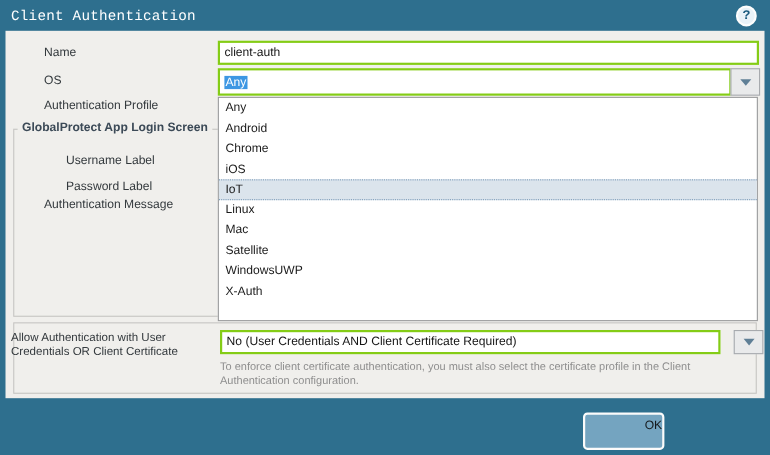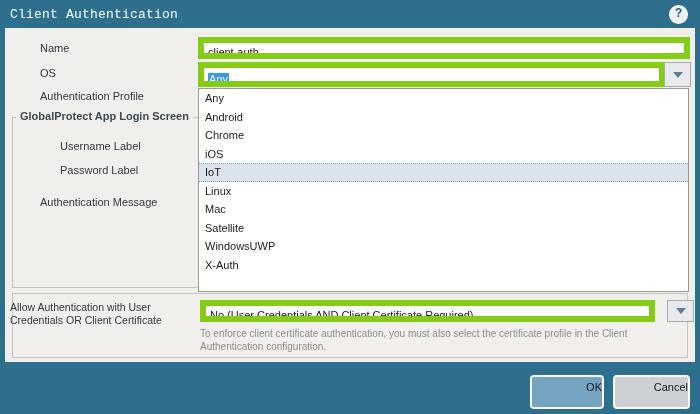--- a/index.html
+++ b/index.html
@@ -11,21 +11,21 @@
   }
   
   .titlebar { position:absolute; left:0; top:0; width:700px; height:28px; background:#2e6f8e;font-family:Liberation Mono, monospace; }
   .title { position:absolute; left:10px; top:7px; color:#ffffff; font-size:13px; letter-spacing:.2px; }
   .help { position:absolute; right:12px; top:5px; width:19px; height:19px; border-radius:50%;
           background:#e9f2f8; border:2px solid #fdfdfd; color:#1d5c80; font-weight:bold;
           font-size:12px; text-align:center; line-height:14px; cursor:pointer; }
   
   .body { position:absolute; left:5px; top:28px; width:690px; height:334px; background:#f0efec; }
   .lbl { position:absolute; font-size:11px; color:#33393d; text-align:left; white-space:nowrap; }
-  .input { position:absolute; background:#fff; border:6px solid #84cc16; font-size:11px;
+  .input { position:absolute; background:#fff; border:2px solid #84cc16; font-size:11px;
            color:#151515; padding:3px 4px; overflow:hidden; white-space:nowrap; }
   .sel { background:#3d97e3; color:#fff; padding:0 1px; }
   .arrowbtn { position:absolute; background:#e9eaeb; border:1px solid #a7aaae;
               display:flex; align-items:center; justify-content:center; cursor:pointer; }
   .tri { width:0; height:0; border-left:5px solid transparent; border-right:5px solid transparent;
          border-top:6px solid #5f7f96; }
   
   .fset { position:absolute; border:1px solid #c6c5c2; }
   .legend { position:absolute; top:-8px; left:3px; background:#f0efec; padding:0 4px;
             font-size:11px; font-weight:bold; color:#3c4a57; white-space:nowrap; }
@@ -65,21 +65,21 @@
     <span class="tri"></span>
   </div>
 
   <div class="lbl" style="left:40px;width:158px;top:90px;">Authentication Profile</div>
 
   <div class="fset" style="left:12px;top:117px;width:676px;height:171px;">
     <span class="legend">GlobalProtect App Login Screen</span>
   </div>
   <div class="lbl" style="left:60px;width:140px;top:140px;">Username Label</div>
   <div class="lbl" style="left:60px;width:140px;top:164px;">Password Label</div>
-  <div class="lbl" style="left:40px;width:160px;top:196px;">Authentication Message</div>
+  <div class="lbl" style="left:40px;width:160px;top:180px;">Authentication Message</div>
 
   <div class="list">
     <div class="item">Any</div>
     <div class="item">Android</div>
     <div class="item">Chrome</div>
     <div class="item">iOS</div>
     <div class="item hl">IoT</div>
     <div class="item">Linux</div>
     <div class="item">Mac</div>
     <div class="item">Satellite</div>
@@ -89,14 +89,13 @@
 
   <div class="fset" style="left:12px;top:293px;width:676px;height:65px;"></div>
   <div class="lbl" style="left:10px;width:186px;top:301px;white-space:normal;font-size:10.5px;line-height:13px;">Allow Authentication with User Credentials OR Client Certificate</div>
   <div class="input" style="left:200px;top:300px;width:455px;height:22px;">No (User Credentials AND Client Certificate Required)</div>
   <div class="arrowbtn" style="left:667px;top:300px;width:27px;height:22px;">
     <span class="tri"></span>
   </div>
   <div class="helper">To enforce client certificate authentication, you must also select the certificate profile in the Client Authentication configuration.</div>
 
   <div class="btn ok">OK</div>
-  <div class="btn cancel">Cancel</div>
 </div>
 
 </body></html>

